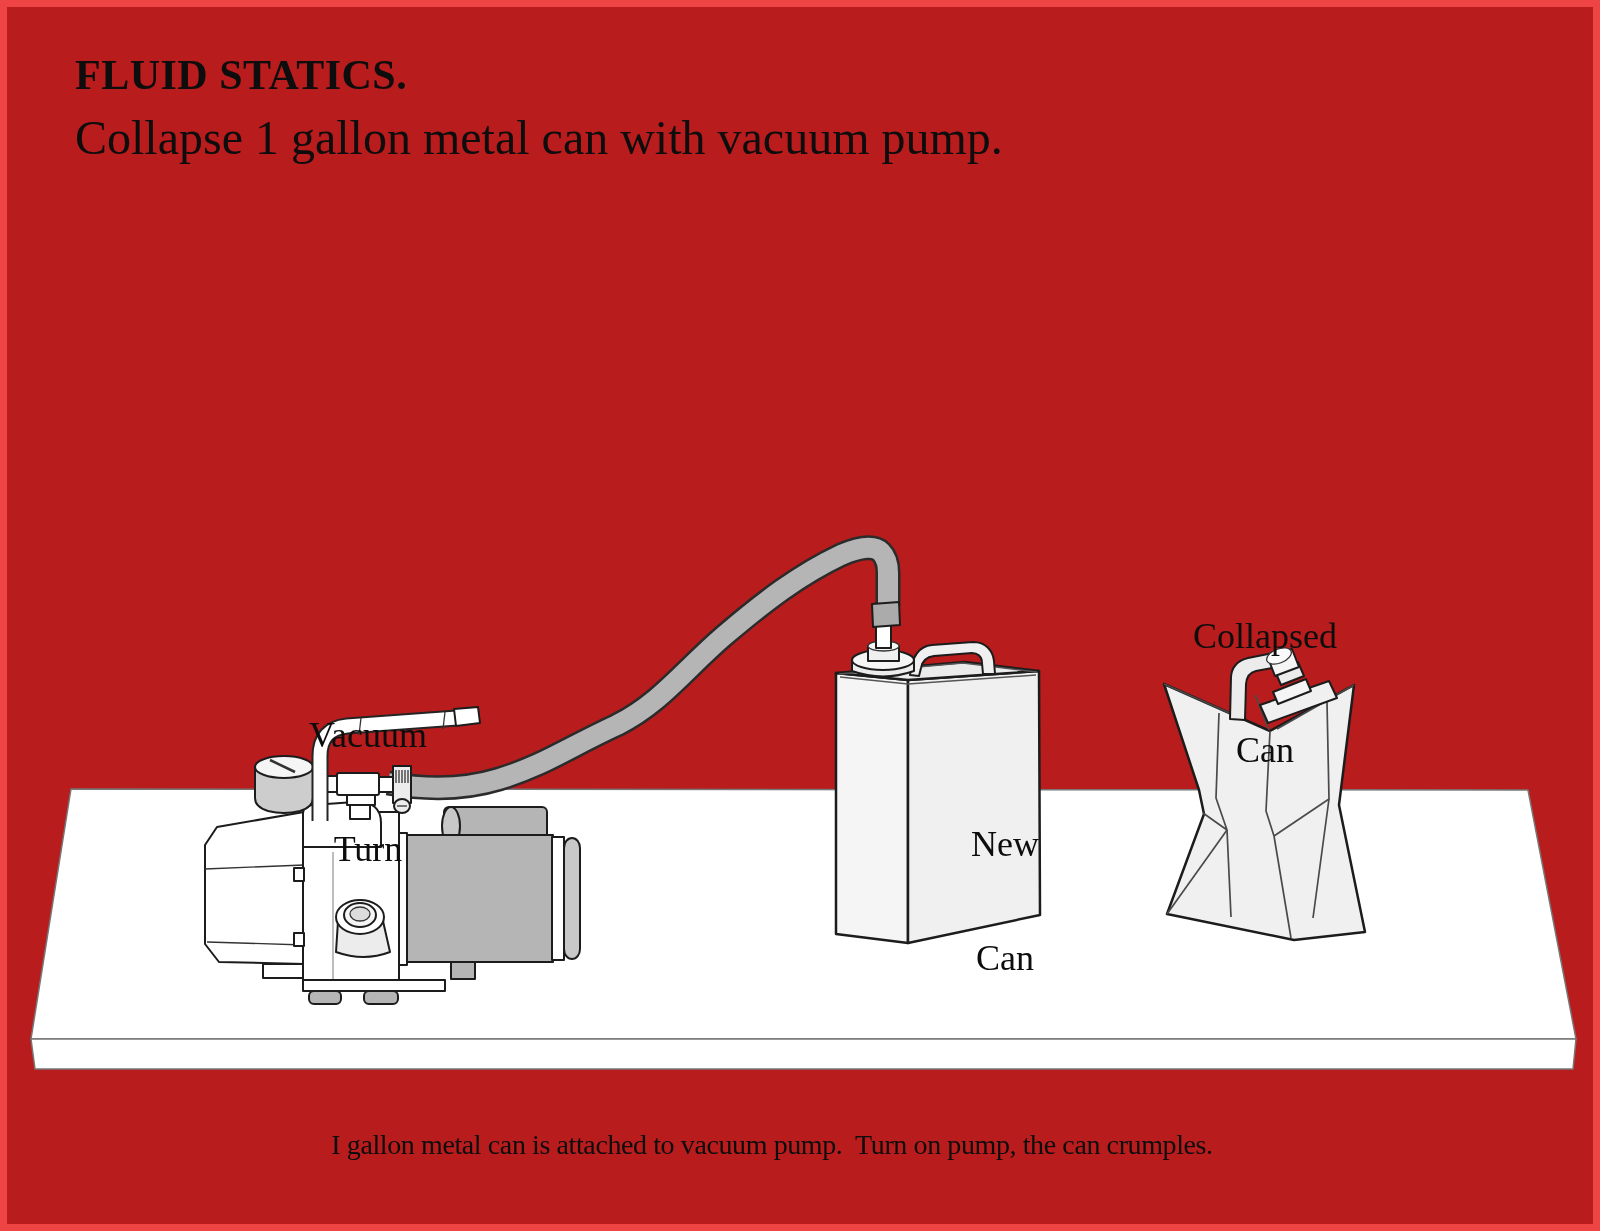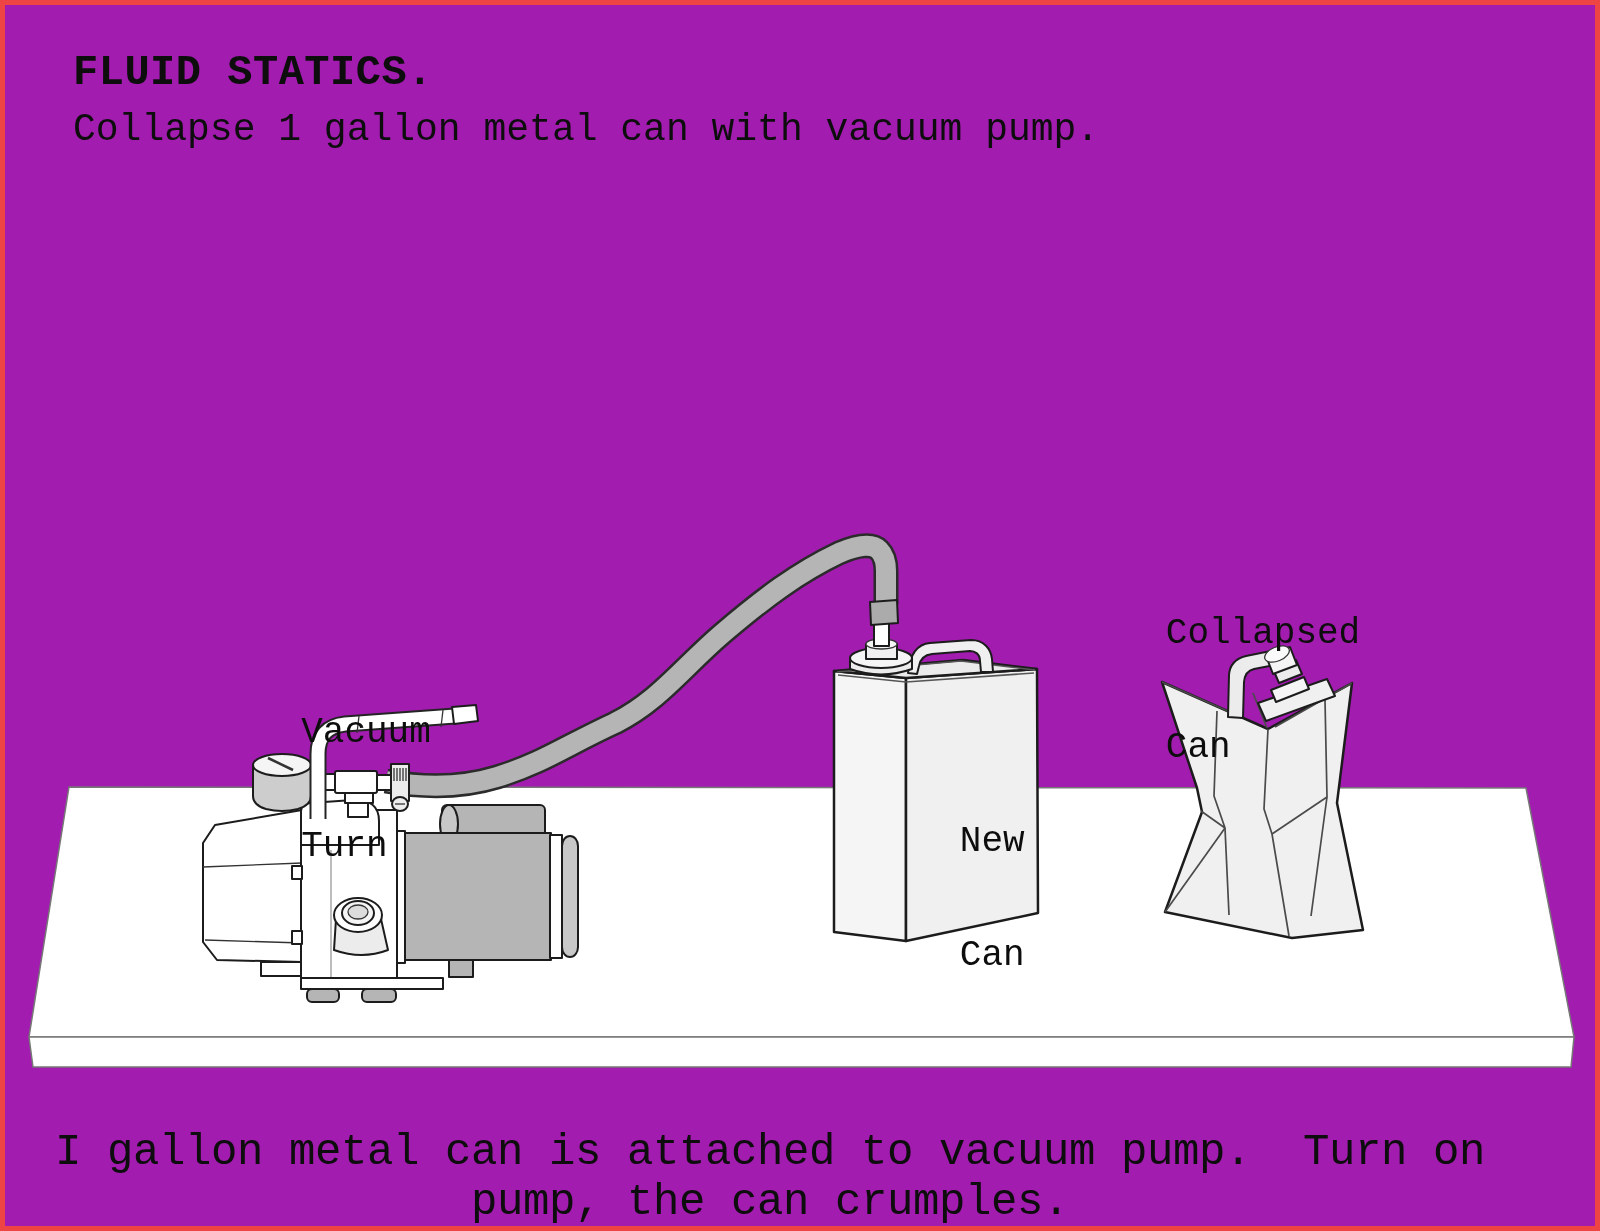--- a/index.html
+++ b/index.html
@@ -1,30 +1,30 @@
 <!DOCTYPE html>
 <html style="--outline: #1c1c1c; --metal-gray: #b5b5b5; --light-gray: #ececec; --panel-white: #ffffff; --can-fill: #f0f0f0; --table-line: #777777;"><head>
 <meta charset="utf-8">
 <style>
   html,body{margin:0;padding:0;background:#fff;}
   #stage{
-    position:relative;width:1600px;height:1231px;background:#a21caf;
-    font-family:Liberation Mono, monospace;color:#0d0d0d;
-    overflow:hidden;box-sizing:border-box;border:5px solid #ef4444;
+    position:relative;width:1600px;height:1231px;background:#b91c1c;
+    font-family:Liberation Serif, serif;color:#0d0d0d;
+    overflow:hidden;box-sizing:border-box;border:7px solid #ef4444;
   }
   #art{position:absolute;left:0;top:0;width:1600px;height:1231px;}
   .txt{position:absolute;white-space:pre-wrap;}
   .title{left:68px;top:44px;font-size:42px;font-weight:bold;letter-spacing:.5px;}
-  .subtitle{left:68px;top:103px;font-size:38px;}
+  .subtitle{left:68px;top:103px;font-size:48px;}
   .code{right:112px;top:42px;font-size:48px;font-weight:bold;}
-  .diag-label{font-size:36px;line-height:38px;text-align:left;transform:translateX(-50%);}
+  .diag-label{font-size:36px;line-height:38px;text-align:center;transform:translateX(-50%);}
   .lbl-pump{left:361px;top:633px;}
   .lbl-newcan{left:998px;top:742px;}
   .lbl-collapsed{left:1258px;top:534px;}
-  .caption{left:765px;top:1122px;font-size:44px;letter-spacing:-0.4px;transform:translateX(-50%);text-align:center;width:1450px;}
+  .caption{left:765px;top:1122px;font-size:28px;letter-spacing:-0.4px;transform:translateX(-50%);text-align:center;width:1450px;}
   .lline{display:block;}
 
   
   .ol{stroke:var(--outline,#1c1c1c);stroke-width:2;stroke-linejoin:round;}
   .ol25{stroke:var(--outline,#1c1c1c);stroke-width:2.5;stroke-linejoin:round;}
   .w{fill:var(--panel-white,#fff);}
   .mg{fill:var(--metal-gray,#b5b5b5);}
   .mg2{fill:#c8c8c8;}
   .lg{fill:var(--light-gray,#ececec);}
   .cf{fill:var(--can-fill,#f0f0f0);}

